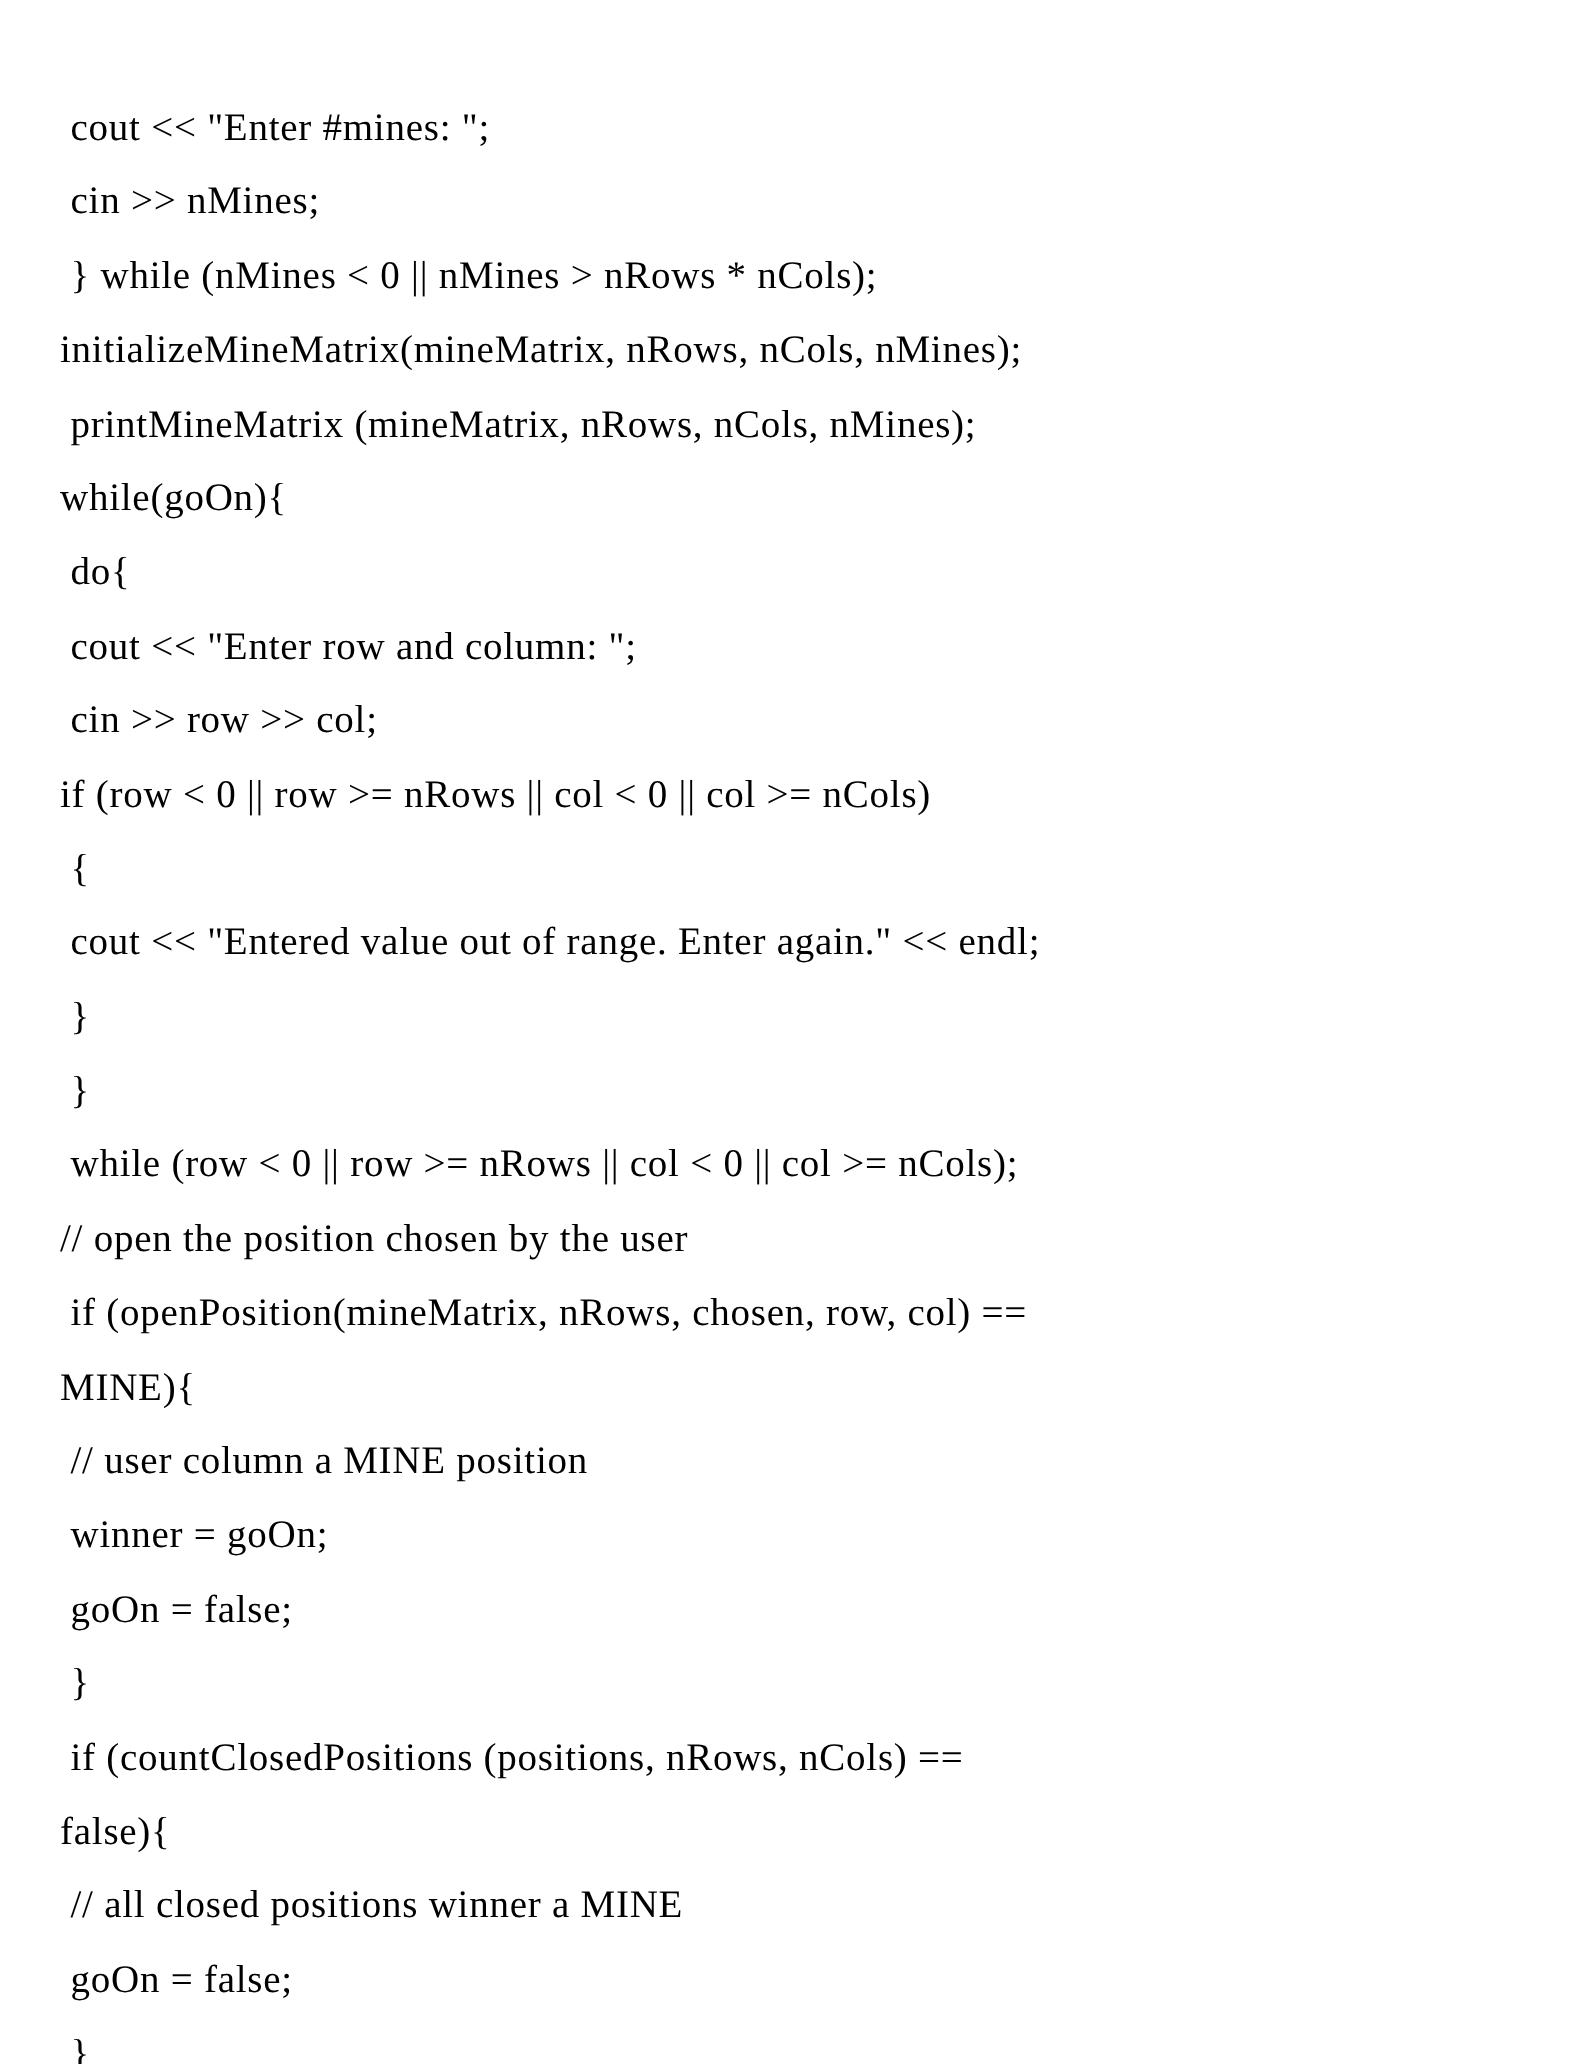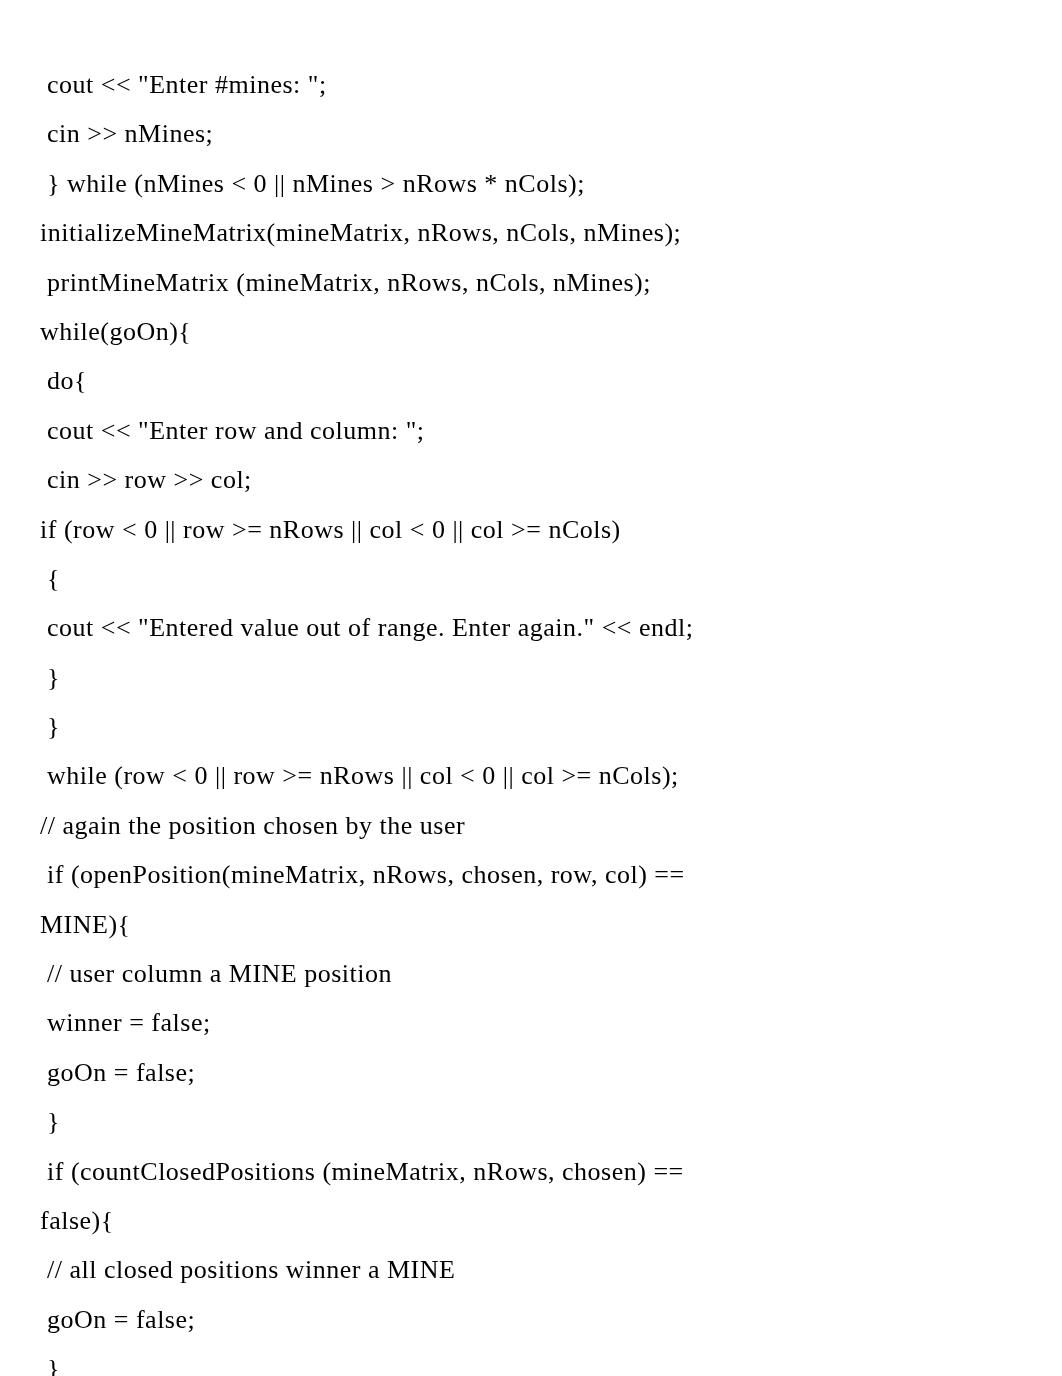--- a/index.html
+++ b/index.html
@@ -33,24 +33,24 @@
 <div class="line">while(goOn){</div>
 <div class="line"> do{</div>
 <div class="line"> cout &lt;&lt; "Enter row and column: ";</div>
 <div class="line"> cin &gt;&gt; row &gt;&gt; col;</div>
 <div class="line">if (row &lt; 0 || row &gt;= nRows || col &lt; 0 || col &gt;= nCols)</div>
 <div class="line"> {</div>
 <div class="line"> cout &lt;&lt; "Entered value out of range. Enter again." &lt;&lt; endl;</div>
 <div class="line"> }</div>
 <div class="line"> }</div>
 <div class="line"> while (row &lt; 0 || row &gt;= nRows || col &lt; 0 || col &gt;= nCols);</div>
-<div class="line">// again the position chosen by the user</div>
+<div class="line">// open the position chosen by the user</div>
 <div class="line"> if (openPosition(mineMatrix, nRows, chosen, row, col) ==</div>
 <div class="line">MINE){</div>
 <div class="line"> // user column a MINE position</div>
-<div class="line"> winner = false;</div>
+<div class="line"> winner = goOn;</div>
 <div class="line"> goOn = false;</div>
 <div class="line"> }</div>
-<div class="line"> if (countClosedPositions (mineMatrix, nRows, chosen) ==</div>
+<div class="line"> if (countClosedPositions (positions, nRows, nCols) ==</div>
 <div class="line">false){</div>
 <div class="line"> // all closed positions winner a MINE</div>
 <div class="line"> goOn = false;</div>
 <div class="line"> }</div>
 
 </body></html>

